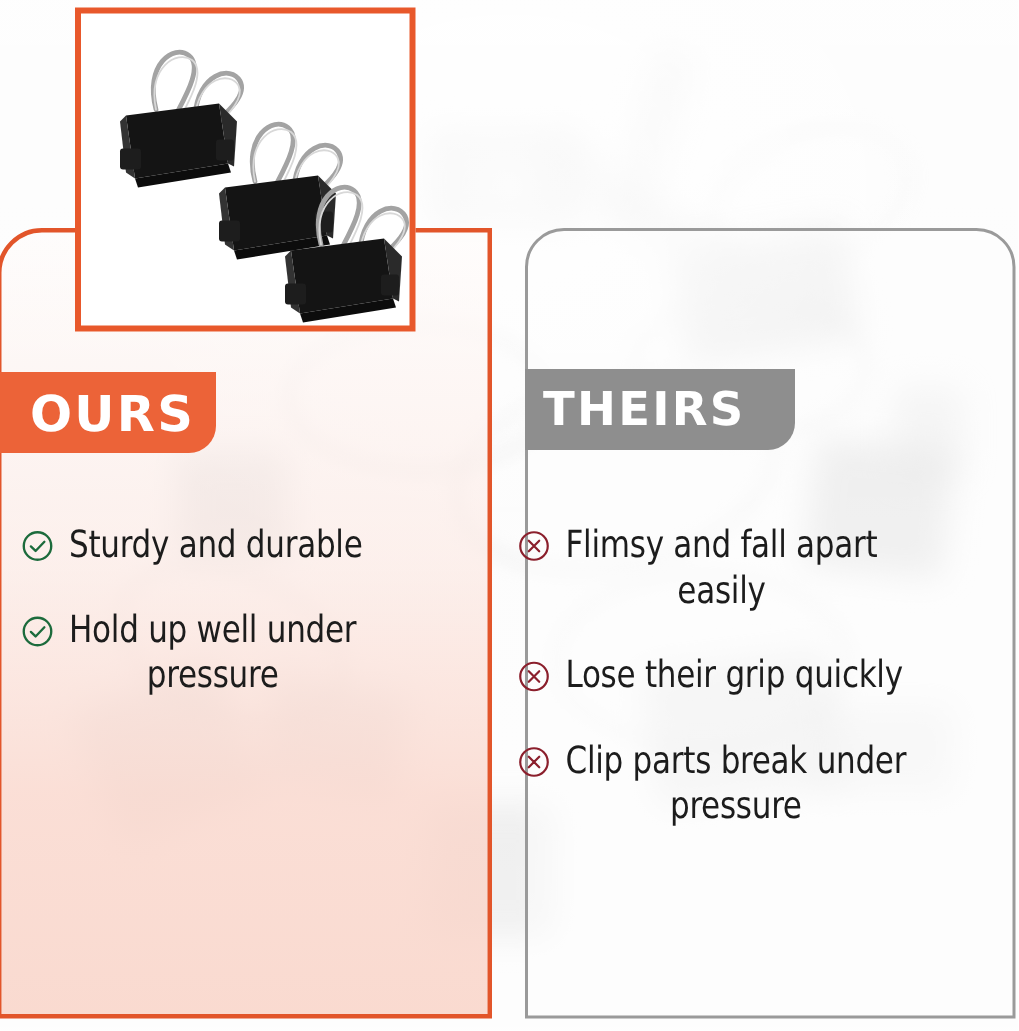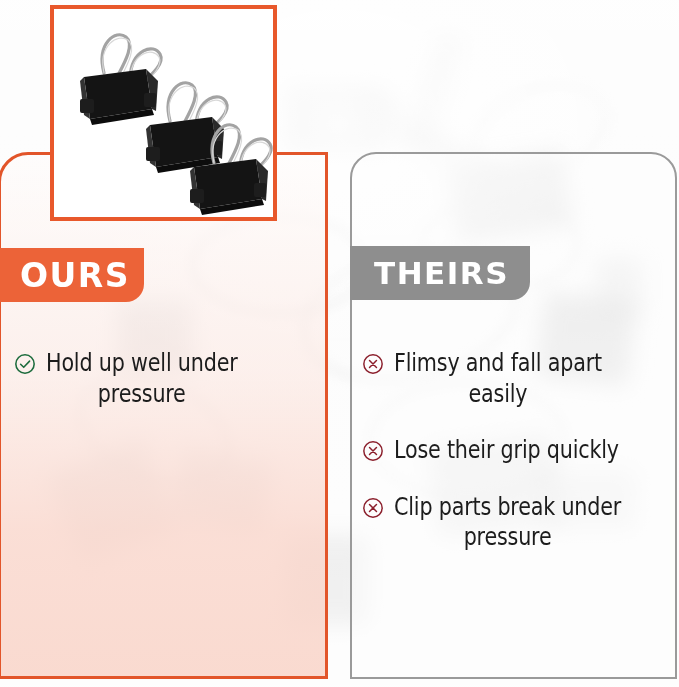--- a/index.html
+++ b/index.html
@@ -96,34 +96,34 @@
     width: 146px;
     padding-left: 22px;
     box-sizing: border-box;
     background: #ec6338;
     border-bottom-right-radius: 18px;
   }
   .badge-theirs {
     left: 350px;
     top: 246px;
     width: 180px;
-    padding-left: 24px;
+    padding-left: 12px;
     box-sizing: border-box;
     background: #8e8e8e;
     border-bottom-right-radius: 18px;
     font-size: 31px;
   }
 
   
   .list {
     position: absolute;
     box-sizing: border-box;
   }
   .list-ours  { left: 14px;  top: 348px; width: 300px; }
-  .list-theirs{ left: 362px; top: 348px; width: 305px; }
+  .list-theirs{ left: 345px; top: 348px; width: 305px; }
 
   .list-item {
     display: flex;
     align-items: flex-start;
     margin-bottom: 26px;
   }
   .list-icon {
     flex: 0 0 auto;
     width: 22px;
     height: 22px;
@@ -194,20 +194,29 @@
 
   <div class="panel panel-ours"></div>
 
   <div class="panel panel-theirs"></div>
 
   <div class="badge badge-ours">OURS</div>
 
   <div class="badge badge-theirs">THEIRS</div>
 
   <div class="list list-ours">
+    <div class="list-item">
+      <span class="list-icon">
+        <svg viewBox="0 0 24 24">
+            <circle cx="12" cy="12" r="10" fill="none" stroke="#1c6b3c" stroke-width="1.7"></circle>
+            <path d="M7.2 12.3 L10.6 15.6 L17 8.9" fill="none" stroke="#1c6b3c" stroke-width="1.7" stroke-linecap="round" stroke-linejoin="round"></path>
+          </svg>
+      </span>
+      <span class="list-text">Sturdy and durable</span>
+    </div>
     <div class="list-item">
       <span class="list-icon">
         <svg viewBox="0 0 24 24">
             <circle cx="12" cy="12" r="10" fill="none" stroke="#1c6b3c" stroke-width="1.7"></circle>
             <path d="M7.2 12.3 L10.6 15.6 L17 8.9" fill="none" stroke="#1c6b3c" stroke-width="1.7" stroke-linecap="round" stroke-linejoin="round"></path>
           </svg>
       </span>
       <span class="list-text">Hold up well under
 pressure</span>
     </div>

